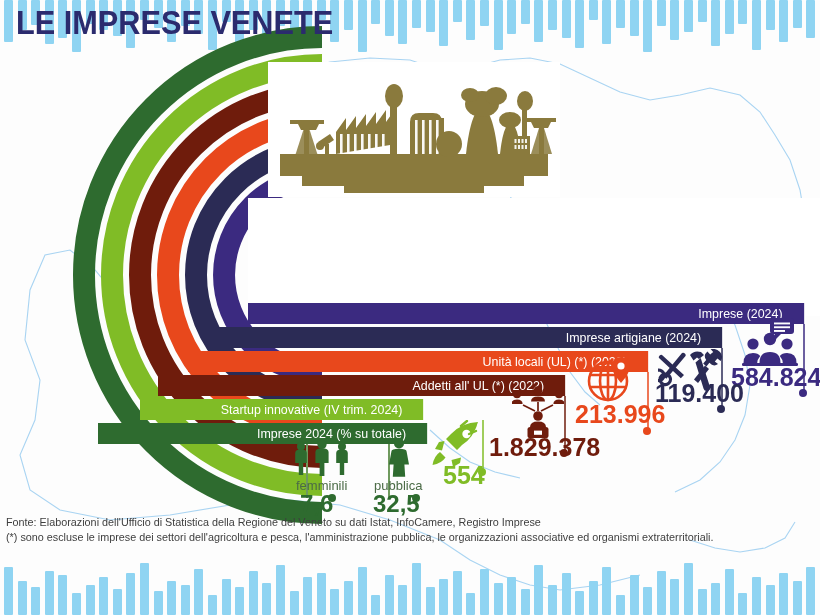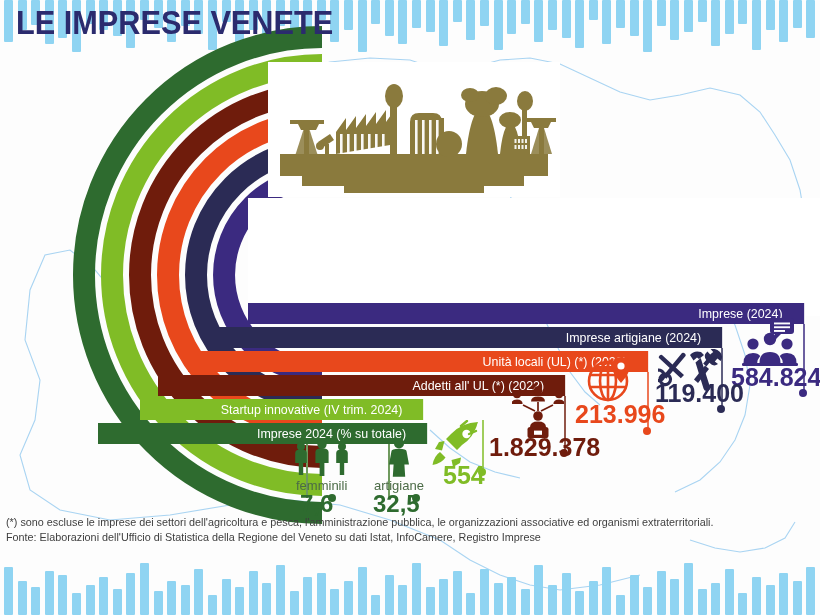--- a/index.html
+++ b/index.html
@@ -419,27 +419,27 @@
   </svg>
 
   <svg class="ico" style="left:385px; top:437px; width:28px; height:40px;" viewBox="0 0 28 40">
     <g fill="#2e6b2f">
       <circle cx="14" cy="6.4" r="5"></circle>
       <path d="M6.4,14.4 q0,-2.6 7.6,-2.6 q7.6,0 7.6,2.6 l2.4,13 h-4.6 l0.8,12.4 h-12.4 l0.8,-12.4 h-4.6 z"></path>
     </g>
   </svg>
 
   <div class="sublab" style="left:296px; top:478px;">femminili</div>
-  <div class="sublab" style="left:374px; top:478px;">artigiane</div>
+  <div class="sublab" style="left:374px; top:478px;">pubblica</div>
   <div class="val" style="left:300px; top:490px; font-size:24px; color:#2e6b2f;">7,6</div>
   <div class="val" style="left:373px; top:490px; font-size:24px; color:#2e6b2f;">32,5</div>
 
   <div id="footnote">
+    <div>Fonte: Elaborazioni dell'Ufficio di Statistica della Regione del Veneto su dati Istat, InfoCamere, Registro Imprese</div>
     <div>(*) sono escluse le imprese dei settori dell'agricoltura e pesca, l'amministrazione pubblica, le organizzazioni associative ed organismi extraterritoriali.</div>
-    <div>Fonte: Elaborazioni dell'Ufficio di Statistica della Regione del Veneto su dati Istat, InfoCamere, Registro Imprese</div>
   </div>
 
   <div class="frieze bottom" id="frieze-bottom">
       <div class="bar" style="left: 4px; height: 48px; background: rgb(143, 212, 242);"></div>
       <div class="bar" style="left: 17.6px; height: 34px; background: rgb(143, 212, 242);"></div>
       <div class="bar" style="left: 31.2px; height: 28px; background: rgb(143, 212, 242);"></div>
       <div class="bar" style="left: 44.8px; height: 44px; background: rgb(143, 212, 242);"></div>
       <div class="bar" style="left: 58.4px; height: 40px; background: rgb(143, 212, 242);"></div>
       <div class="bar" style="left: 72px; height: 22px; background: rgb(143, 212, 242);"></div>
       <div class="bar" style="left: 85.6px; height: 30px; background: rgb(143, 212, 242);"></div>

